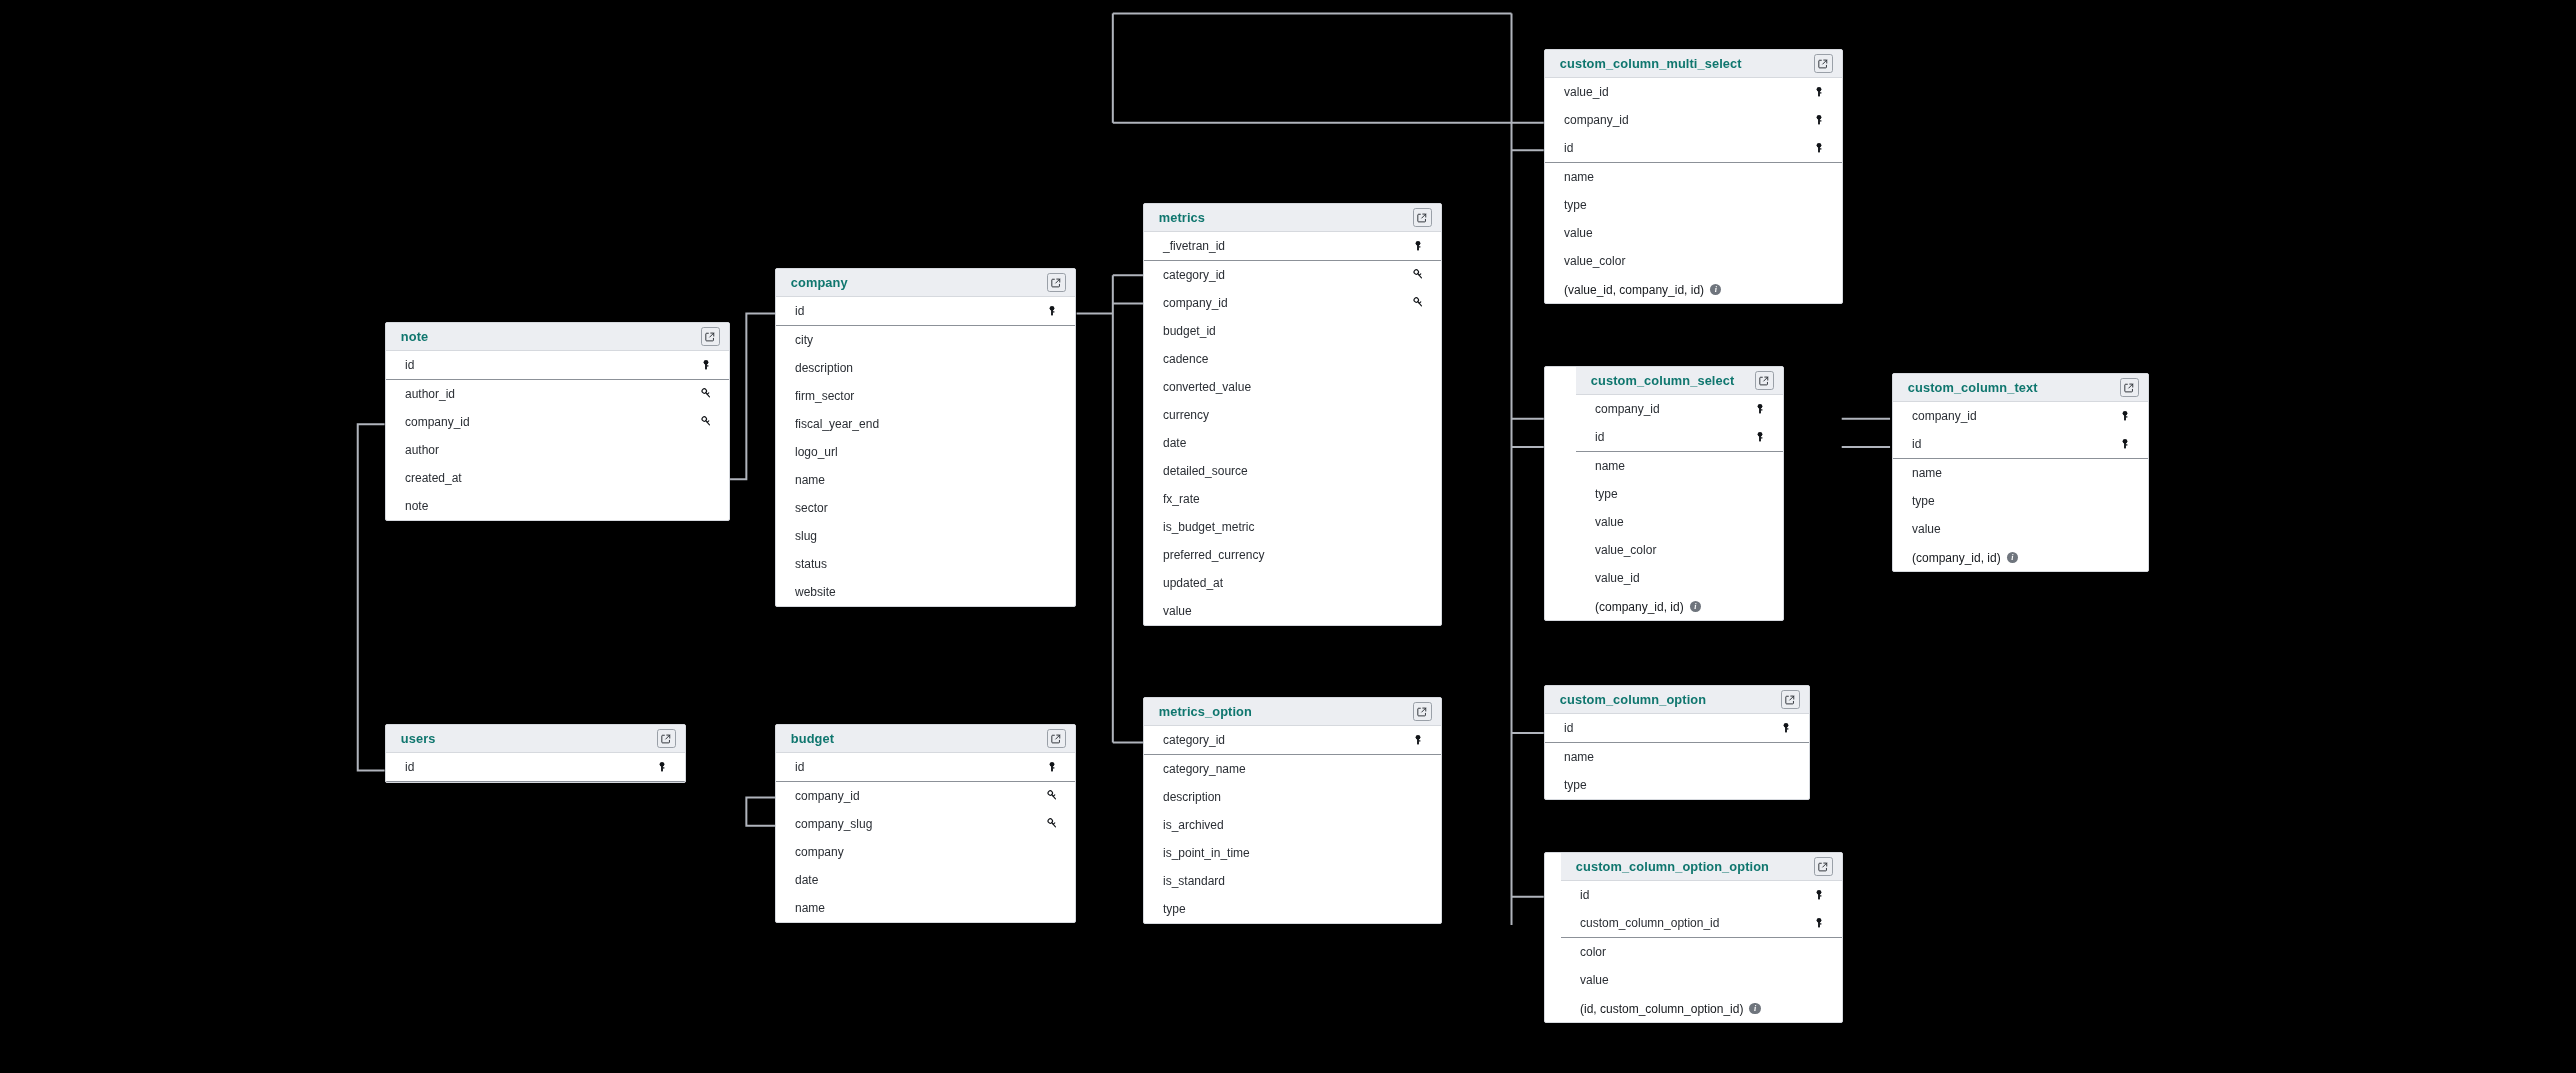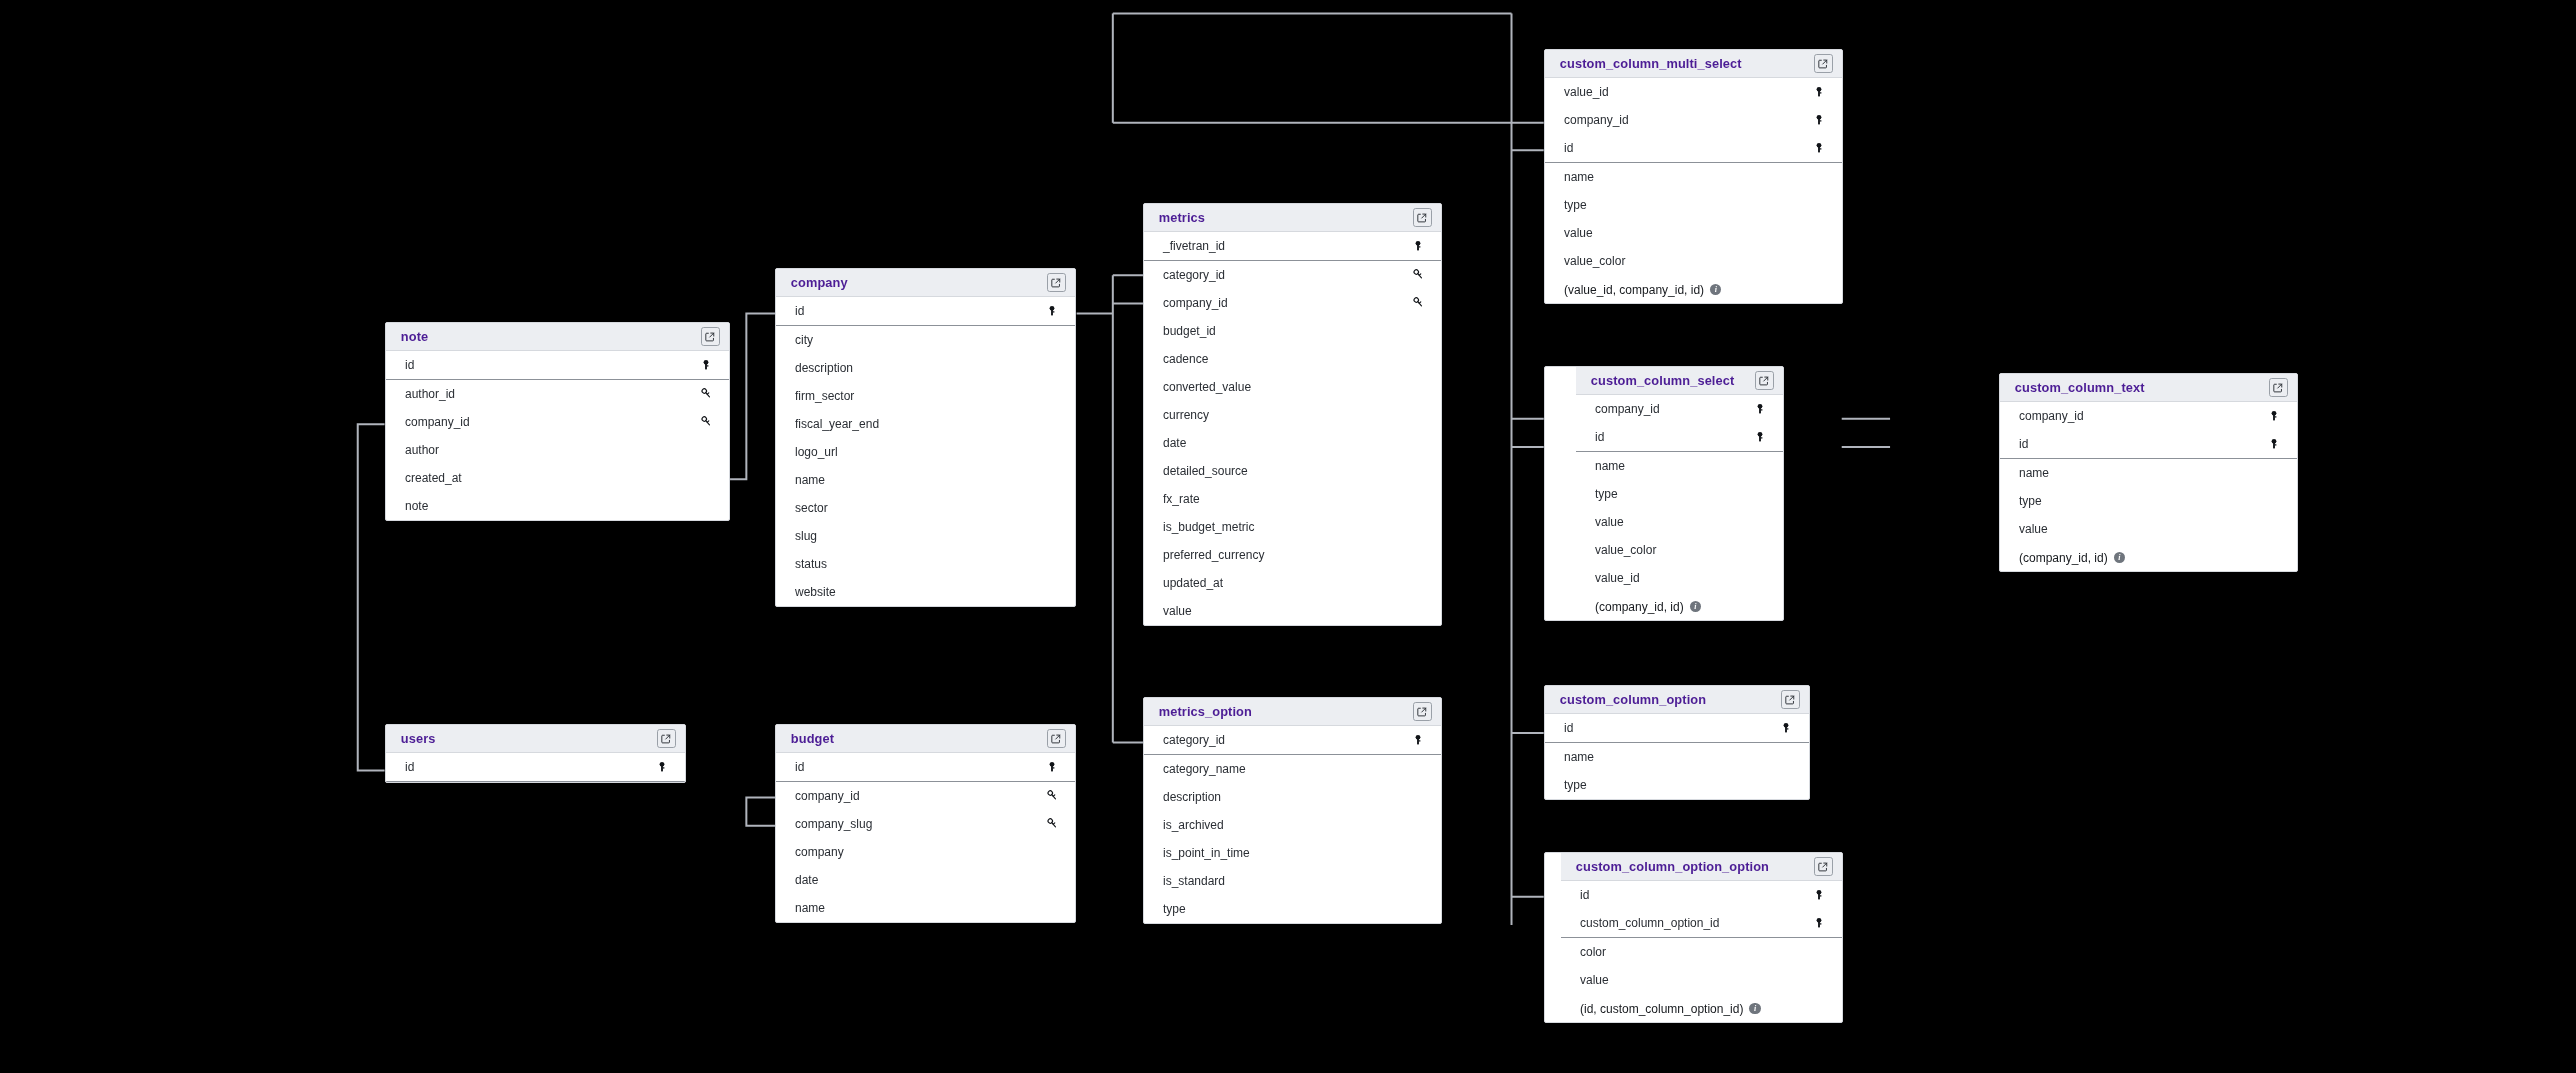--- a/index.html
+++ b/index.html
@@ -9,21 +9,21 @@
   #canvas{position:absolute;inset:0;width:2576px;height:1074px;}
   svg.links{position:absolute;left:0;top:0;width:2576px;height:1074px;pointer-events:none;}
   svg.links path{fill:none;stroke:#b0b4bc;stroke-width:3;}
 
   .table-card{position:absolute;background:#ffffff;border:0.7px solid #d6d9de;
               border-radius:2px;box-sizing:border-box;overflow:hidden;
               box-shadow:0 0.7px 1.3px rgba(0,0,0,.25);}
   .t-header{display:flex;align-items:center;justify-content:space-between;
             background:#eceef2;border-bottom:0.7px solid #d6d9de;
             height:28px;padding:0 9.4px 0 14.8px;box-sizing:border-box;}
-  .t-title{font-size:12.8px;font-weight:bold;color:#4c1d95;letter-spacing:0.1px;
+  .t-title{font-size:12.8px;font-weight:bold;color:#0f766e;letter-spacing:0.1px;
            white-space:nowrap;}
   .ext-btn{width:17px;height:17px;border:0.7px solid #9aa0a8;border-radius:2.7px;
            display:flex;align-items:center;justify-content:center;background:transparent;
            flex:0 0 auto;margin-left:6.7px;}
   .ext-btn svg{display:block;}
 
   .pk-group{border-bottom:1.3px solid #8c9198;}
   .row{display:flex;align-items:center;justify-content:space-between;
        height:28px;padding:0 14.8px 0 19px;box-sizing:border-box;}
   .row .fname{font-size:12px;color:#2a2e34;white-space:nowrap;line-height:1;}
@@ -675,21 +675,21 @@
         </div>
         <div class="row composite">
           <span class="fname-wrap">
             <span class="fname">(company_id, id)</span>
             <span class="info-dot">i</span>
           </span>
           <span class="kslot"></span>
         </div>
       </div>
     </div>
-    <div class="table-card" style="left: 1999px; top: 373px; width: 299px;">
+    <div class="table-card" style="left: 1892px; top: 373px; width: 257px;">
       <div class="t-header">
         <span class="t-title">custom_column_text</span>
         <span class="ext-btn">
           <svg width="10" height="10" viewBox="0 0 16 16">
             <path d="M6 2 H2.5 A1.2 1.2 0 0 0 1.3 3.2 V13 A1.2 1.2 0 0 0 2.5 14.2 H12.3 A1.2 1.2 0 0 0 13.5 13 V9.5" fill="none" stroke="#2a2e34" stroke-width="1.5"></path>
             <path d="M9.2 1.7 H14 V6.5" fill="none" stroke="#2a2e34" stroke-width="1.5" stroke-linecap="round" stroke-linejoin="round"></path>
             <path d="M14 1.7 L7.6 8.1" fill="none" stroke="#2a2e34" stroke-width="1.5" stroke-linecap="round"></path>
           </svg>
         </span>
       </div>

